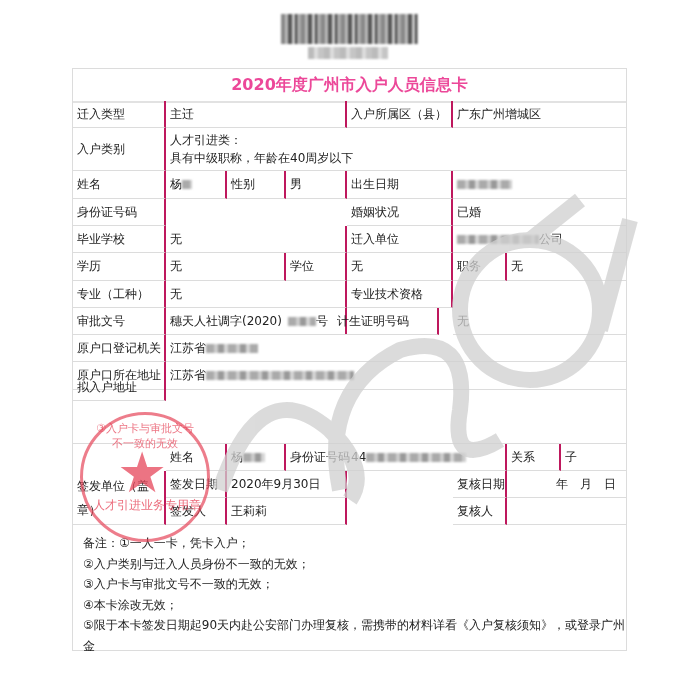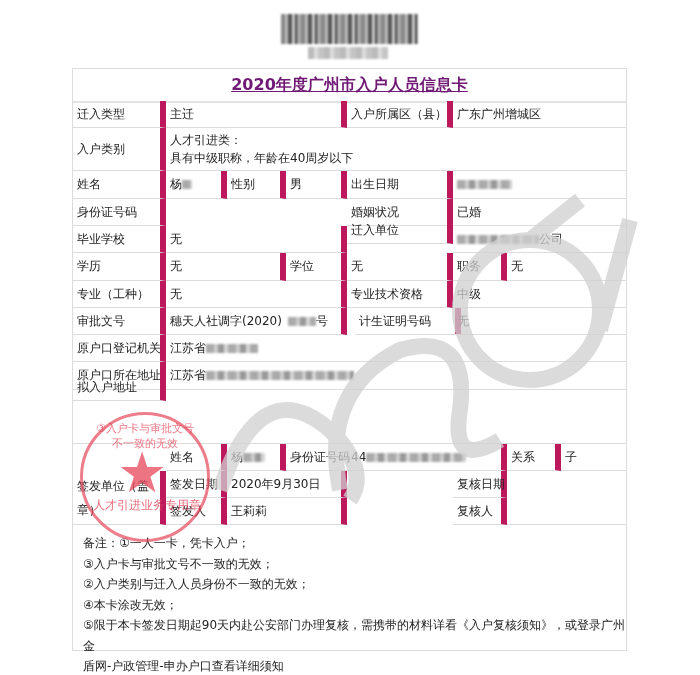--- a/index.html
+++ b/index.html
@@ -5,25 +5,25 @@
   html, body { margin:0; padding:0; background:#ffffff; }
   body { width:700px; height:675px; position:relative; overflow:hidden;
          font-family:"DejaVu Sans","Liberation Sans",sans-serif; color:#222; }
   .barcode { position:absolute; left:281px; top:14px; width:137px; height:30px;
     background:repeating-linear-gradient(90deg,#888 0 4px,#bbb 4px 7px,#555 7px 11px,#ccc 11px 14px,#444 14px 16px,#aaa 16px 20px);
     filter:blur(1px); }
   .barcode2 { position:absolute; left:308px; top:47px; width:80px; height:12px;
     background:repeating-linear-gradient(90deg,#bbb 0 6px,#ddd 6px 10px,#c5c5c5 10px 16px); filter:blur(1px); }
   .card { position:absolute; left:72px; top:68px; width:555px; height:583px;
     border:1px solid #dcdcdc; box-sizing:border-box; }
-  .cell { position:absolute; box-sizing:border-box; border-right:6px solid #be185d; border-bottom:1px solid #dcdcdc;
+  .cell { position:absolute; box-sizing:border-box; border-right:2px solid #be185d; border-bottom:1px solid #dcdcdc;
     font-size:12px; padding-left:4px; display:flex; align-items:center; white-space:nowrap; }
   .noR { border-right:none; }
   .title { position:absolute; left:0; top:0; width:553px; height:32px; border-bottom:2px solid #e2e2e2;
-    display:flex; align-items:center; justify-content:center; font-size:16px; font-weight:bold; color:#701a75;text-decoration:underline; }
+    display:flex; align-items:center; justify-content:center; font-size:16px; font-weight:bold; color:#ec4899; }
   .blur { display:inline-block; height:9px; background:repeating-linear-gradient(90deg,#aaa 0 8px,#ccc 8px 12px,#999 12px 18px,#d5d5d5 18px 22px);
     filter:blur(1.2px); vertical-align:middle; }
   .two { flex-direction:column; align-items:flex-start; justify-content:center; line-height:18px; }
   .notes { position:absolute; left:0; top:456px; width:553px; height:125px; padding:8px 0 0 10px; box-sizing:border-box;
     font-size:12px; line-height:20.5px; }
   .stamp { position:absolute; left:80px; top:412px; width:130px; height:130px; border:3px solid rgba(230,70,90,.7);
     border-radius:50%; box-sizing:border-box; pointer-events:none; }
   .stamp .star { position:absolute; left:34px; top:30px; font-size:56px; color:rgba(230,70,90,.75); line-height:1; }
   .stamp .bottom { position:absolute; left:8px; top:82px; width:110px; text-align:right; font-size:12px; color:rgba(230,70,90,.8); }
   .stamp .ring { position:absolute; left:10px; top:6px; width:104px; text-align:center; font-size:11px; color:rgba(230,70,90,.75); }
@@ -60,45 +60,44 @@
   <div class="cell noR" style="left:380px;top:102px;width:173px;height:28px">
       <span class="blur" style="width:55px"></span>
     </div>
 
   <div class="cell" style="left:0;top:130px;width:93px;height:27px">身份证号码</div>
   <div class="cell" style="left:274px;top:130px;width:106px;height:27px">婚姻状况</div>
   <div class="cell noR" style="left:380px;top:130px;width:173px;height:27px">已婚</div>
 
   <div class="cell" style="left:0;top:157px;width:93px;height:27px">毕业学校</div>
   <div class="cell" style="left:93px;top:157px;width:181px;height:27px">无</div>
-  <div class="cell" style="left:274px;top:148px;width:106px;height:27px">迁入单位</div>
+  <div class="cell" style="left:274px;top:157px;width:106px;height:27px">迁入单位</div>
   <div class="cell noR" style="left:380px;top:157px;width:173px;height:27px">
       <span class="blur" style="width:82px"></span>
       <span>公司</span>
     </div>
 
   <div class="cell" style="left:0;top:184px;width:93px;height:28px">学历</div>
   <div class="cell" style="left:93px;top:184px;width:120px;height:28px">无</div>
   <div class="cell" style="left:213px;top:184px;width:61px;height:28px">学位</div>
   <div class="cell" style="left:274px;top:184px;width:106px;height:28px">无</div>
   <div class="cell" style="left:380px;top:184px;width:54px;height:28px">职务</div>
   <div class="cell noR" style="left:434px;top:184px;width:119px;height:28px">无</div>
 
   <div class="cell" style="left:0;top:212px;width:93px;height:27px">专业（工种）</div>
   <div class="cell" style="left:93px;top:212px;width:181px;height:27px">无</div>
   <div class="cell" style="left:274px;top:212px;width:106px;height:27px">专业技术资格</div>
-  <div class="cell noR" style="left:380px;top:212px;width:173px;height:27px">中级</div>
 
   <div class="cell" style="left:0;top:239px;width:93px;height:27px">审批文号</div>
   <div class="cell" style="left:93px;top:239px;width:181px;height:27px">
       <span>穗天人社调字(2020)</span>
       <span class="blur" style="width:28px;margin-left:6px"></span>
       <span>号</span>
     </div>
-  <div class="cell" style="left:282px;top:239px;width:106px;height:27px">计生证明号码</div>
+  <div class="cell" style="left:260px;top:239px;width:106px;height:27px">计生证明号码</div>
   <div class="cell noR" style="left:380px;top:239px;width:173px;height:27px">无</div>
 
   <div class="cell" style="left:0;top:266px;width:93px;height:27px">原户口登记机关</div>
   <div class="cell noR" style="left:93px;top:266px;width:460px;height:27px">
       <span>江苏省</span>
       <span class="blur" style="width:52px"></span>
     </div>
 
   <div class="cell" style="left:0;top:293px;width:93px;height:28px">原户口所在地址</div>
   <div class="cell noR" style="left:93px;top:293px;width:460px;height:28px">
@@ -120,33 +119,33 @@
       <span>44</span>
       <span class="blur" style="width:100px"></span>
     </div>
   <div class="cell" style="left:434px;top:375px;width:54px;height:27px">关系</div>
   <div class="cell noR" style="left:488px;top:375px;width:65px;height:27px">子</div>
 
   <div class="cell two" style="left:0;top:402px;width:93px;height:54px;white-space:normal;line-height:24px">签发单位（盖章）</div>
   <div class="cell" style="left:93px;top:402px;width:61px;height:27px">签发日期</div>
   <div class="cell" style="left:154px;top:402px;width:120px;height:27px">2020年9月30日</div>
   <div class="cell" style="left:380px;top:402px;width:54px;height:27px">复核日期</div>
+  <div class="cell noR" style="left:434px;top:402px;width:119px;height:27px;justify-content:flex-end;padding-right:10px;white-space:pre">年　月　日</div>
 
   <div class="cell" style="left:93px;top:429px;width:61px;height:27px">签发人</div>
   <div class="cell" style="left:154px;top:429px;width:120px;height:27px">王莉莉</div>
   <div class="cell" style="left:380px;top:429px;width:54px;height:27px">复核人</div>
   <div class="cell noR" style="left:434px;top:429px;width:119px;height:27px"></div>
 
   <div class="notes">
     <div>备注：①一人一卡，凭卡入户；</div>
+    <div>②入户类别与迁入人员身份不一致的无效；</div>
     <div>③入户卡与审批文号不一致的无效；</div>
-    <div>②入户类别与迁入人员身份不一致的无效；</div>
     <div>④本卡涂改无效；</div>
     <div>⑤限于本卡签发日期起90天内赴公安部门办理复核，需携带的材料详看《入户复核须知》，或登录广州金</div>
-    <div>盾网-户政管理-申办户口查看详细须知</div>
   </div>
 </div>
 
 <svg class="wm" viewBox="0 0 440 320">
   <g fill="none" stroke="#d0d0d0" stroke-width="16" opacity="0.75">
     <path d="M20 300 Q60 180 130 240 Q170 280 150 310"></path>
     <path d="M140 300 Q120 200 200 160 Q270 140 260 220 Q250 280 300 250"></path>
     <circle cx="330" cy="120" r="70"></circle>
     <path d="M330 50 L380 10"></path>
     <path d="M400 140 L430 30"></path>

